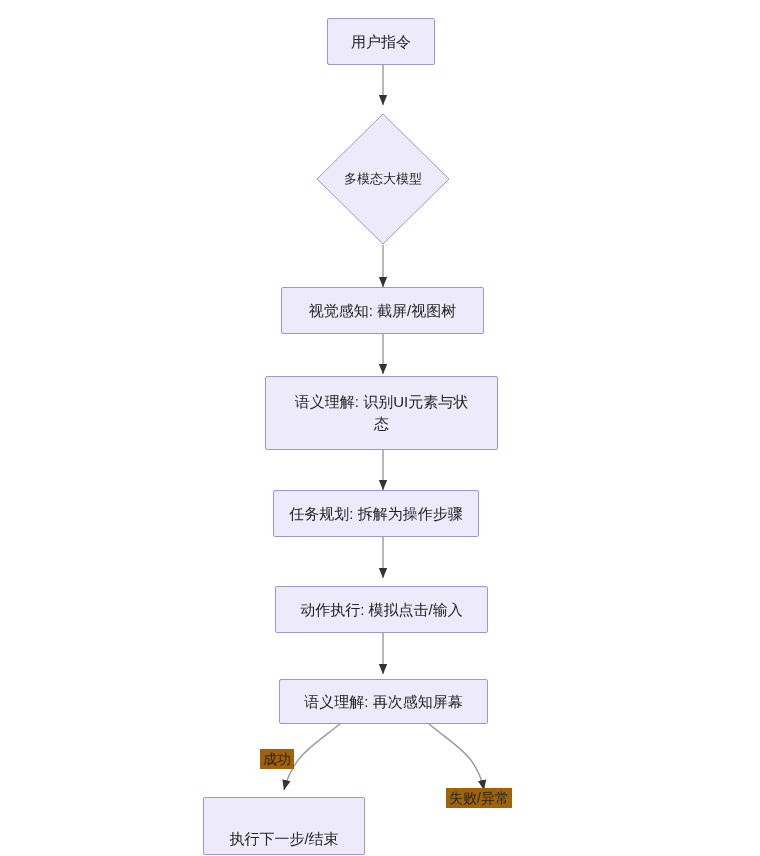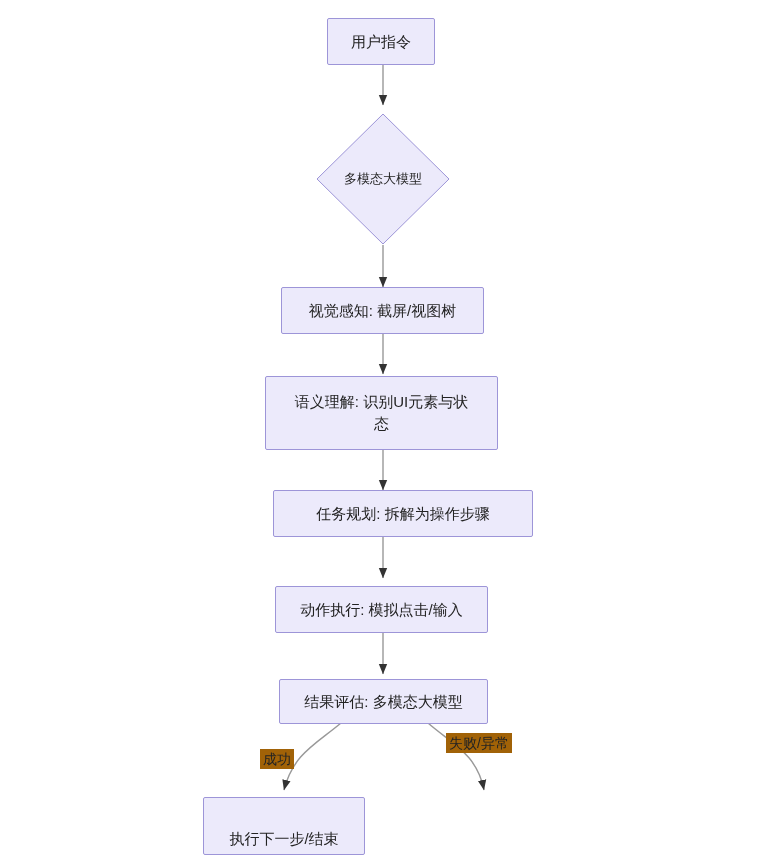--- a/index.html
+++ b/index.html
@@ -127,36 +127,36 @@
 
   <div class="node" style="left:265px; top:376px; width:233px; height:74px;">
     <span class="node-text">语义理解: 识别UI元素与状
 态</span>
   </div>
 
   <div class="node" style="left:281px; top:287px; width:203px; height:47px;">
     <span class="node-text">视觉感知: 截屏/视图树</span>
   </div>
 
-  <div class="node" style="left:273px; top:490px; width:260px; height:47px;">
+  <div class="node" style="left:273px; top:490px; width:206px; height:47px;">
     <span class="node-text">任务规划: 拆解为操作步骤</span>
   </div>
 
   <div class="node" style="left:275px; top:586px; width:213px; height:47px;text-align:center;">
     <span class="node-text">动作执行: 模拟点击/输入</span>
   </div>
 
   <div class="node" style="left:279px; top:679px; width:209px; height:45px;">
-    <span class="node-text">结果评估: 多模态大模型</span>
+    <span class="node-text">语义理解: 再次感知屏幕</span>
   </div>
 
   <div class="edge-label" style="left:260px; top:749px;">
     <span>成功</span>
   </div>
-  <div class="edge-label" style="left:446px; top:733px;">
+  <div class="edge-label" style="left:446px; top:788px;">
     <span>失败/异常</span>
   </div>
 
   <div class="node" style="left:203px; top:797px; width:162px; height:58px;align-items:flex-end;">
     <span class="node-text">执行下一步/结束</span>
   </div>
 
 
 </div>
 

